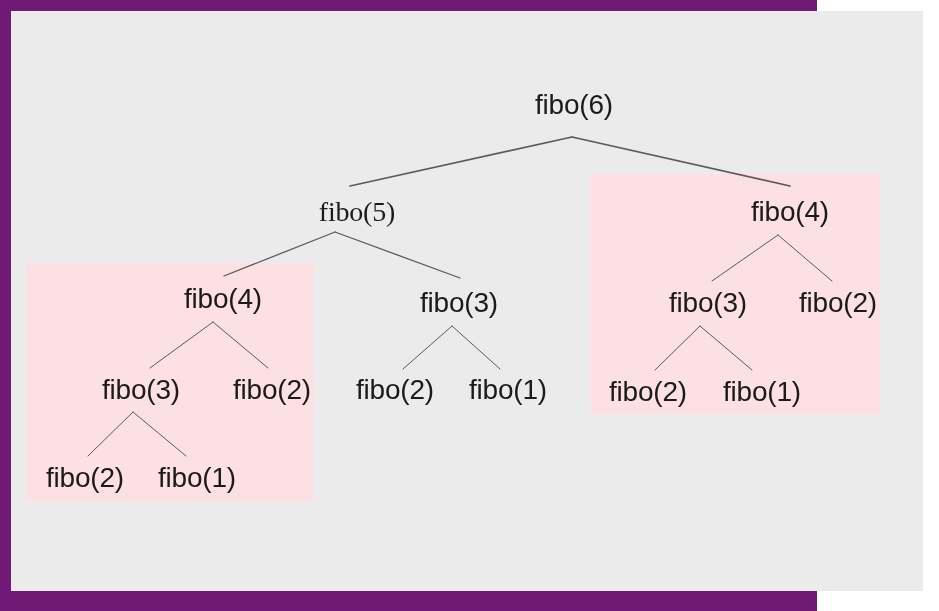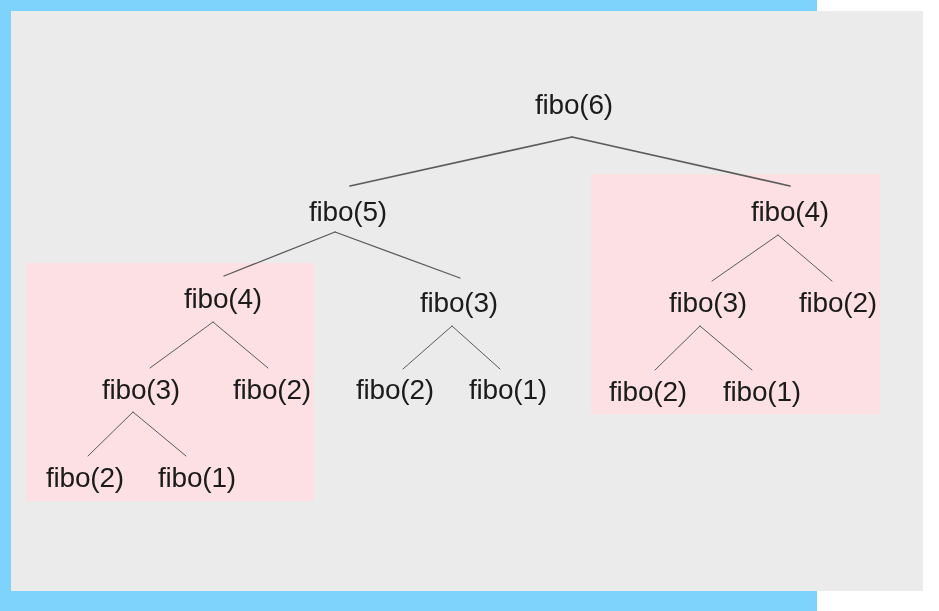--- a/index.html
+++ b/index.html
@@ -12,21 +12,21 @@
     height: 611px;
     font-family: "Liberation Sans", "DejaVu Sans", sans-serif;
     overflow: hidden;
   }
   #canvas {
     position: absolute;
     left: 0;
     top: 0;
     width: 817px;
     height: 611px;
-    background: #7dd3fc;
+    background: #701a75;
   }
   #stage {
     position: absolute;
     left: 11px;
     top: 11px;
     width: 912px;
     height: 580px;
     background: #ebebeb;
     overflow: hidden;
   }
@@ -75,21 +75,21 @@
         <line x1="441" y1="315" x2="392" y2="358" stroke="#5a5a5a" stroke-width="1" stroke-linecap="round"></line>
         <line x1="441" y1="315" x2="489" y2="358" stroke="#5a5a5a" stroke-width="1" stroke-linecap="round"></line>
         <line x1="689" y1="315" x2="644" y2="359" stroke="#5a5a5a" stroke-width="1" stroke-linecap="round"></line>
         <line x1="689" y1="315" x2="741" y2="359" stroke="#5a5a5a" stroke-width="1" stroke-linecap="round"></line>
         <line x1="122" y1="401" x2="77" y2="445" stroke="#5a5a5a" stroke-width="1" stroke-linecap="round"></line>
         <line x1="122" y1="401" x2="175" y2="445" stroke="#5a5a5a" stroke-width="1" stroke-linecap="round"></line>
       </svg>
 
     <div id="node-layer">
         <div class="node" style="left: 563px; top: 94px; color: rgb(27, 27, 27);">fibo(6)</div>
-        <div class="node" style="left: 337px; top: 201px; color: rgb(27, 27, 27);">fibo(5)</div>
+        <div class="node" style="left: 346px; top: 201px; color: rgb(27, 27, 27); font-family: Liberation Serif, serif;">fibo(5)</div>
         <div class="node" style="left: 779px; top: 201px; color: rgb(27, 27, 27);">fibo(4)</div>
         <div class="node" style="left: 212px; top: 288px; color: rgb(27, 27, 27);">fibo(4)</div>
         <div class="node" style="left: 448px; top: 292px; color: rgb(27, 27, 27);">fibo(3)</div>
         <div class="node" style="left: 697px; top: 292px; color: rgb(27, 27, 27);">fibo(3)</div>
         <div class="node" style="left: 827px; top: 292px; color: rgb(27, 27, 27);">fibo(2)</div>
         <div class="node" style="left: 130px; top: 379px; color: rgb(27, 27, 27);">fibo(3)</div>
         <div class="node" style="left: 261px; top: 379px; color: rgb(27, 27, 27);">fibo(2)</div>
         <div class="node" style="left: 384px; top: 379px; color: rgb(27, 27, 27);">fibo(2)</div>
         <div class="node" style="left: 497px; top: 379px; color: rgb(27, 27, 27);">fibo(1)</div>
         <div class="node" style="left: 637px; top: 381px; color: rgb(27, 27, 27);">fibo(2)</div>

